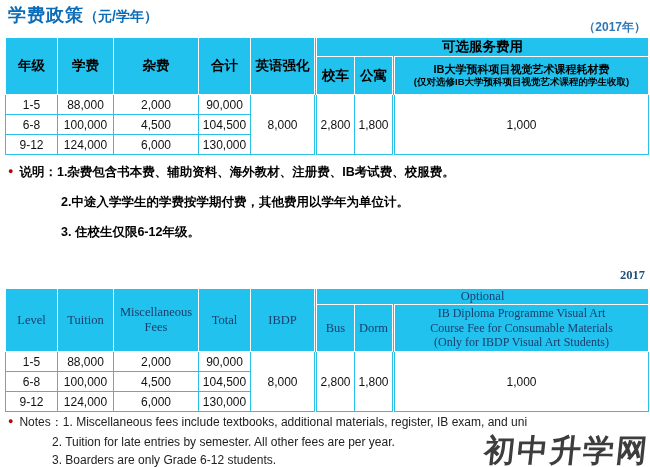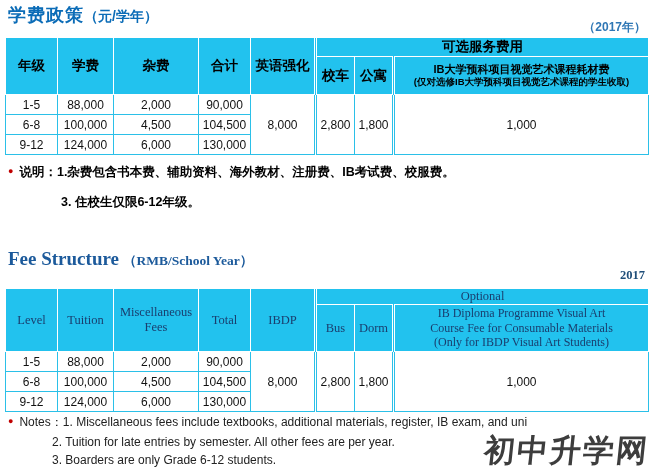--- a/index.html
+++ b/index.html
@@ -124,27 +124,24 @@
       <td>6,000</td>
       <td>130,000</td>
     </tr>
   </tbody>
     </table>
 
   <div class="notes notes-cn">
     <div class="line">
       <span class="bullet">●</span><span>说明：</span><span>1.杂费包含书本费、辅助资料、海外教材、注册费、IB考试费、校服费。</span>
     </div>
+    <div class="line indent">2.中途入学学生的学费按学期付费，其他费用以学年为单位计。</div>
     <div class="line indent">3. 住校生仅限6-12年级。</div>
   </div>
 
-  <div class="en-title">
-    <span class="main">Fee Structure</span>
-    <span class="unit">（RMB/School Year）</span>
-  </div>
   <div class="en-year">2017</div>
 
   <table class="fee en-tbl">
     <colgroup>
       <col style="width:52px">
         <col style="width:56px">
         <col style="width:85px">
         <col style="width:52px">
       <col style="width:65px">
         <col style="width:39px">

